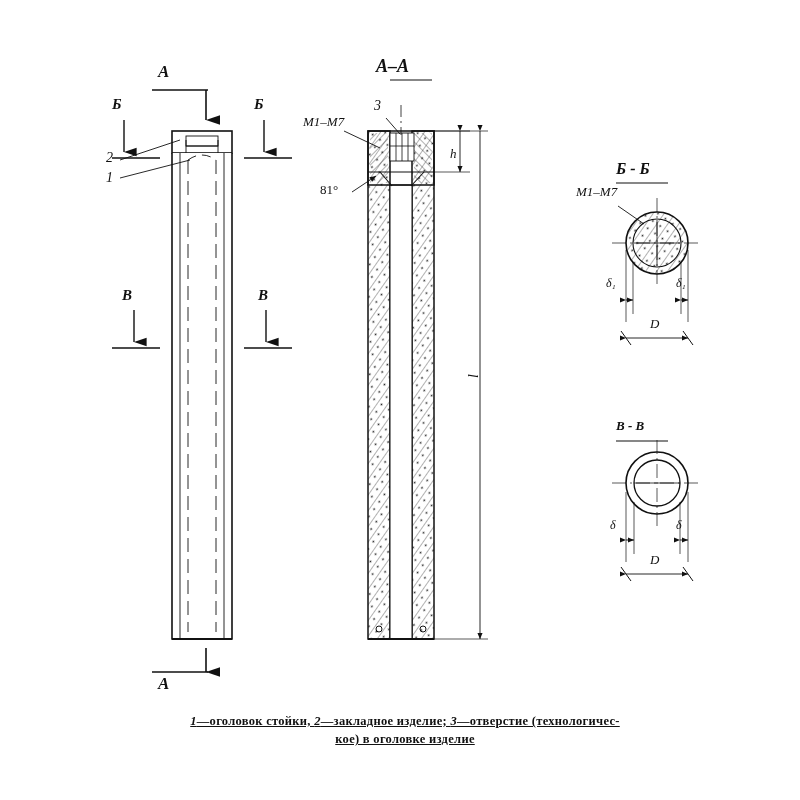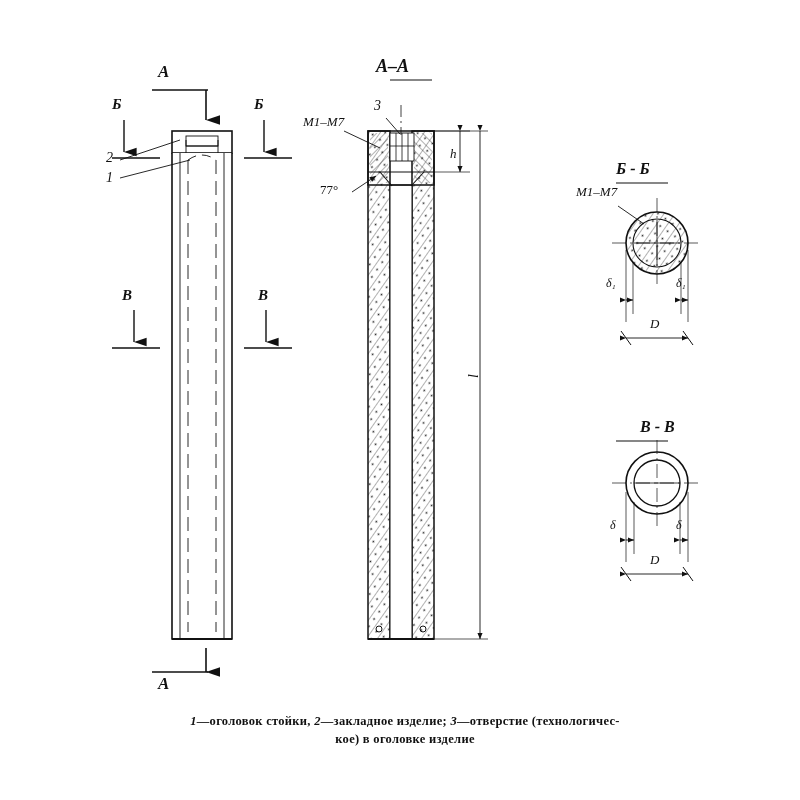--- a/index.html
+++ b/index.html
@@ -1,21 +1,21 @@
 <!DOCTYPE html>
 <html><head>
 <meta charset="utf-8">
 <style>
   html,body{margin:0;padding:0;background:#ffffff;}
   body{width:800px;height:800px;position:relative;font-family:"Liberation Serif",serif;color:#111;overflow:hidden;}
   #sheet{position:absolute;left:0;top:0;width:800px;height:800px;}
   .lbl{position:absolute;white-space:nowrap;font-family:"Liberation Serif",serif;color:#111;}
   .it{font-style:italic;}
   .bold{font-weight:bold;}
-  .caption{position:absolute;left:60px;top:712px;width:690px;text-align:center;font-family:"Liberation Serif",serif;font-size:12.5px;font-weight:bold;line-height:1.45;letter-spacing:.3px;}
+  .caption{position:absolute;left:60px;top:712px;width:690px;text-align:center;font-family:"Liberation Serif",serif;font-size:12.5px;font-weight:bold;line-height:1.45;letter-spacing:.3px;text-decoration:underline;}
   .caption .it{font-style:italic;}
   svg{display:block;}
 </style>
 </head>
 <body>
 
 <div id="sheet">
 
   <svg width="800" height="800" viewBox="0 0 800 800">
     <defs>
@@ -183,31 +183,31 @@
   <div class="lbl it bold" style="left:254px;top:96px;font-size:15px;">Б</div>
   <div class="lbl it bold" style="left:122px;top:287px;font-size:15px;">В</div>
   <div class="lbl it bold" style="left:258px;top:287px;font-size:15px;">В</div>
 
   <div class="lbl it" style="left:106px;top:150px;font-size:14px;">2</div>
   <div class="lbl it" style="left:106px;top:170px;font-size:14px;">1</div>
 
   <div class="lbl it bold" style="left:376px;top:56px;font-size:18px;">А–А</div>
   <div class="lbl it" style="left:374px;top:98px;font-size:14px;">3</div>
   <div class="lbl it" style="left:303px;top:114px;font-size:13px;">M1–M7</div>
-  <div class="lbl" style="left:320px;top:182px;font-size:13px;">77°</div>
+  <div class="lbl" style="left:320px;top:182px;font-size:13px;">81°</div>
   <div class="lbl it" style="left:450px;top:146px;font-size:13px;">h</div>
   <div class="lbl it" style="left:466px;top:378px;font-size:14px;transform:rotate(-90deg);transform-origin:left top;">l</div>
 
   <div class="lbl it bold" style="left:616px;top:160px;font-size:16px;text-align:center;">Б - Б</div>
   <div class="lbl it" style="left:576px;top:184px;font-size:13px;">M1–M7</div>
   <div class="lbl it" style="left:606px;top:276px;font-size:12px;">δ₁</div>
   <div class="lbl it" style="left:676px;top:276px;font-size:12px;">δ₁</div>
   <div class="lbl it" style="left:650px;top:316px;font-size:13px;">D</div>
 
-  <div class="lbl it bold" style="left:616px;top:418px;font-size:16px;margin-left:24px;">В - В</div>
+  <div class="lbl it bold" style="left:616px;top:418px;font-size:13px;">В - В</div>
   <div class="lbl it" style="left:610px;top:518px;font-size:12px;">δ</div>
   <div class="lbl it" style="left:676px;top:518px;font-size:12px;">δ</div>
   <div class="lbl it" style="left:650px;top:552px;font-size:13px;">D</div>
 
   <div class="caption">
     <span id="capline1"><span class="it">1</span><span>—оголовок стойки, </span><span class="it">2</span><span>—закладное изделие; </span><span class="it">3</span><span>—отверстие (технологичес-</span></span><br>
     <span>кое) в оголовке изделие</span>
   </div>
 </div>
 

